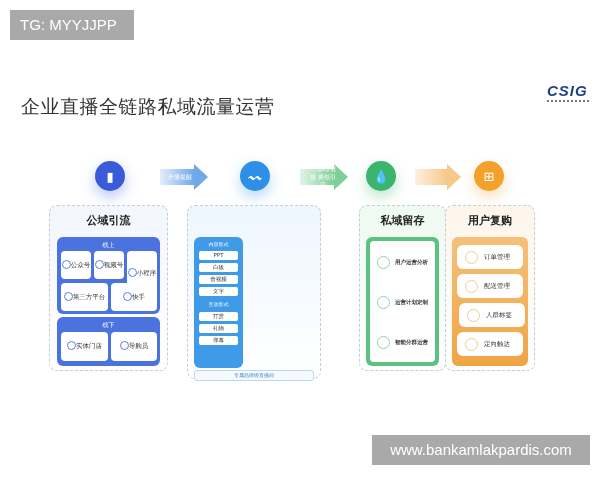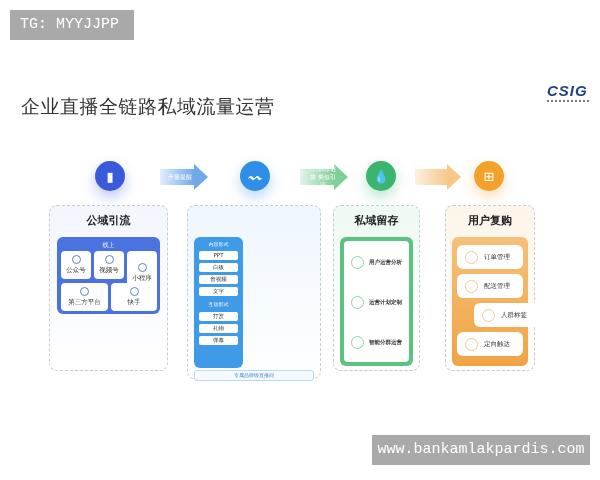--- a/index.html
+++ b/index.html
@@ -1,34 +1,34 @@
 <!DOCTYPE html>
 <html><head>
 <meta charset="utf-8">
 <style>
 *{box-sizing:border-box;margin:0;padding:0}
 body{width:600px;height:480px;background:#fff;position:relative;overflow:hidden;font-family:"DejaVu Sans",sans-serif;color:#222}
-.wm{position:absolute;background:#a9a9a9;color:#fff;font-family:Liberation Mono, monospace}
+.wm{position:absolute;background:#a9a9a9;color:#fff;font-family:Liberation Sans, sans-serif}
 #wm1{left:10px;top:10px;width:124px;height:30px;font-size:15px;line-height:30px;padding-left:10px}
 #wm2{left:372px;top:435px;width:218px;height:30px;font-size:15px;line-height:30px;text-align:center}
 #title{position:absolute;left:21px;top:94px;font-size:19px;color:#333;letter-spacing:0.5px}
 #logo{position:absolute;left:547px;top:84px;width:42px}
 #logo .t{font-family:"Liberation Sans",sans-serif;font-weight:bold;font-style:italic;font-size:15px;color:#1e3f8a;letter-spacing:1px;line-height:14px}
 #logo .s{height:2px;margin-top:2px;border-top:2px dotted #777}
 .circ{position:absolute;width:30px;height:30px;border-radius:50%;display:flex;align-items:center;justify-content:center;color:#fff;font-size:13px}
 .circ::after{content:"";position:absolute;left:-8px;top:6px;width:46px;height:34px;border-radius:50%;z-index:-1}
 .arrow{position:absolute;height:26px;display:flex;align-items:center;font-size:6px;color:#fff;padding-left:8px}
 .arrow span{position:relative;z-index:2;line-height:8px;text-align:center}
 .arrow::before{content:"";position:absolute;left:0;top:5px;right:14px;height:16px}
 .arrow::after{content:"";position:absolute;right:0;top:0;border-top:13px solid transparent;border-bottom:13px solid transparent;border-left:14px solid}
 .col{position:absolute;border:1px dashed #c7cbd6;border-radius:8px}
 .col h3{font-size:11px;text-align:center;font-weight:bold;color:#222;margin-top:7px}
 .panel{position:absolute;border-radius:6px}
 .pl{font-size:6px;color:#fff;text-align:center}
-.chip{position:absolute;background:#fff;border-radius:4px;display:flex;flex-direction:column;align-items:center;justify-content:center;font-size:6.5px;color:#333}
+.chip{position:absolute;background:#fff;border-radius:4px;display:flex;flex-direction:row;align-items:center;justify-content:center;font-size:6.5px;color:#333}
 .chip i{display:block;width:9px;height:9px;border-radius:50%;border:1.5px solid #5b7fe0;margin-bottom:2px;font-style:normal}
 .tag{position:absolute;background:#fff;border-radius:2px;font-size:5.5px;color:#333;text-align:center}
 .row{position:absolute;background:#fff;border-radius:6px;display:flex;align-items:center;font-size:6.5px;color:#333}
 .row i{display:inline-block;width:13px;height:13px;border-radius:50%;margin:0 6px 0 10px;font-style:normal}
 </style>
 </head>
 <body>
 
 <div id="wm1" class="wm" data-name="watermark-top-left">TG: MYYJJPP</div>
 <div id="wm2" class="wm" data-name="watermark-bottom-right">www.bankamlakpardis.com</div>
@@ -81,38 +81,49 @@
       </div>
     <div class="chip" data-name="channel-third-party" style="left:4px;top:46px;width:47px;height:28px">
         <i data-name="platform-icon"></i>
         <span>第三方平台</span>
       </div>
     <div class="chip" data-name="channel-kuaishou" style="left:54px;top:46px;width:46px;height:28px">
         <i data-name="kuaishou-icon"></i>
         <span>快手</span>
       </div>
   </div>
+  <div class="panel" data-name="offline-panel" style="left:7px;top:111px;width:103px;height:49px;background:#4a73df">
+    <div class="pl" data-name="offline-label" style="margin-top:4px">线下</div>
+    <div class="chip" data-name="channel-store" style="left:4px;top:15px;width:47px;height:29px">
+        <i data-name="store-icon"></i>
+        <span>实体门店</span>
+      </div>
+    <div class="chip" data-name="channel-shopping-guide" style="left:54px;top:15px;width:46px;height:29px">
+        <i data-name="person-icon"></i>
+        <span>导购员</span>
+      </div>
+  </div>
 </div>
 
 <div class="col" data-name="column-live-marketing" style="left:187px;top:205px;width:134px;height:174px;background:linear-gradient(#eef6fe,#fff)">
   <div class="panel" data-name="content-form-panel" style="left:6px;top:31px;width:49px;height:131px;background:#3f9ae8">
     <div class="pl" data-name="content-form-label" style="margin-top:4px;font-size:5px">内容形式</div>
     <div class="tag" data-name="content-ppt" style="left:5px;top:14px;width:39px;height:9px;line-height:9px">PPT</div>
     <div class="tag" data-name="content-whiteboard" style="left:5px;top:26px;width:39px;height:9px;line-height:9px">白板</div>
     <div class="tag" data-name="content-av" style="left:5px;top:38px;width:39px;height:9px;line-height:9px">音视频</div>
     <div class="tag" data-name="content-text" style="left:5px;top:50px;width:39px;height:9px;line-height:9px">文字</div>
     <div class="pl" data-name="interaction-form-label" style="position:absolute;left:0;right:0;top:64px;font-size:5px">互动形式</div>
     <div class="tag" data-name="interaction-tip" style="left:5px;top:75px;width:39px;height:9px;line-height:9px">打赏</div>
     <div class="tag" data-name="interaction-gift" style="left:5px;top:87px;width:39px;height:9px;line-height:9px">礼物</div>
     <div class="tag" data-name="interaction-danmaku" style="left:5px;top:99px;width:39px;height:9px;line-height:9px">弹幕</div>
   </div>
   <div data-name="branded-live-room-footer" style="position:absolute;left:6px;top:164px;width:120px;height:11px;border:1px solid #b8d8f5;border-radius:3px;background:#f5faff;font-size:5px;color:#4a86c8;text-align:center;line-height:9px">专属品牌级直播间</div>
 </div>
 
-<div class="col" data-name="column-private-retention" style="left:333px;top:205px;width:87px;height:166px;background:linear-gradient(#eefaf2,#fff)">
+<div class="col" data-name="column-private-retention" style="left:359px;top:205px;width:87px;height:166px;background:linear-gradient(#eefaf2,#fff)">
   <h3 data-name="column-title">私域留存</h3>
   <div class="panel" data-name="retention-panel" style="left:6px;top:31px;width:73px;height:129px;background:#5cc27f">
     <div style="position:absolute;left:4px;top:4px;right:4px;bottom:4px;background:#fff;border-radius:4px"></div>
     <div class="row" data-name="retention-user-analysis" style="left:4px;top:14px;width:65px;height:22px;background:transparent">
         <i data-name="analysis-icon" style="border:1.5px solid #8fd4a7;margin:0 5px 0 7px"></i>
         <span style="font-size:5.5px;font-weight:bold">用户运营分析</span>
       </div>
     <div class="row" data-name="retention-plan-custom" style="left:4px;top:54px;width:65px;height:22px;background:transparent">
         <i data-name="calendar-icon" style="border:1.5px solid #8fd4a7;margin:0 5px 0 7px"></i>
         <span style="font-size:5.5px;font-weight:bold">运营计划定制</span>
@@ -128,21 +139,21 @@
   <h3 data-name="column-title">用户复购</h3>
   <div class="panel" data-name="repurchase-panel" style="left:6px;top:31px;width:76px;height:129px;background:linear-gradient(#f6c07a,#f0a444)">
     <div class="row" data-name="repurchase-order-mgmt" style="left:5px;top:8px;width:66px;height:24px">
         <i data-name="order-icon" style="border:1.5px solid #f3c98f;margin:0 6px 0 8px"></i>
         <span>订单管理</span>
       </div>
     <div class="row" data-name="repurchase-delivery-mgmt" style="left:5px;top:37px;width:66px;height:24px">
         <i data-name="truck-icon" style="border:1.5px solid #f3c98f;margin:0 6px 0 8px"></i>
         <span>配送管理</span>
       </div>
-    <div class="row" data-name="repurchase-crowd-tags" style="left:22px;top:66px;width:66px;height:24px">
+    <div class="row" data-name="repurchase-crowd-tags" style="left:7px;top:66px;width:66px;height:24px">
         <i data-name="users-icon" style="border:1.5px solid #f3c98f;margin:0 6px 0 8px"></i>
         <span>人群标签</span>
       </div>
     <div class="row" data-name="repurchase-targeted-reach" style="left:5px;top:95px;width:66px;height:24px">
         <i data-name="target-icon" style="border:1.5px solid #f3c98f;margin:0 6px 0 8px"></i>
         <span>定向触达</span>
       </div>
   </div>
 </div>
 

